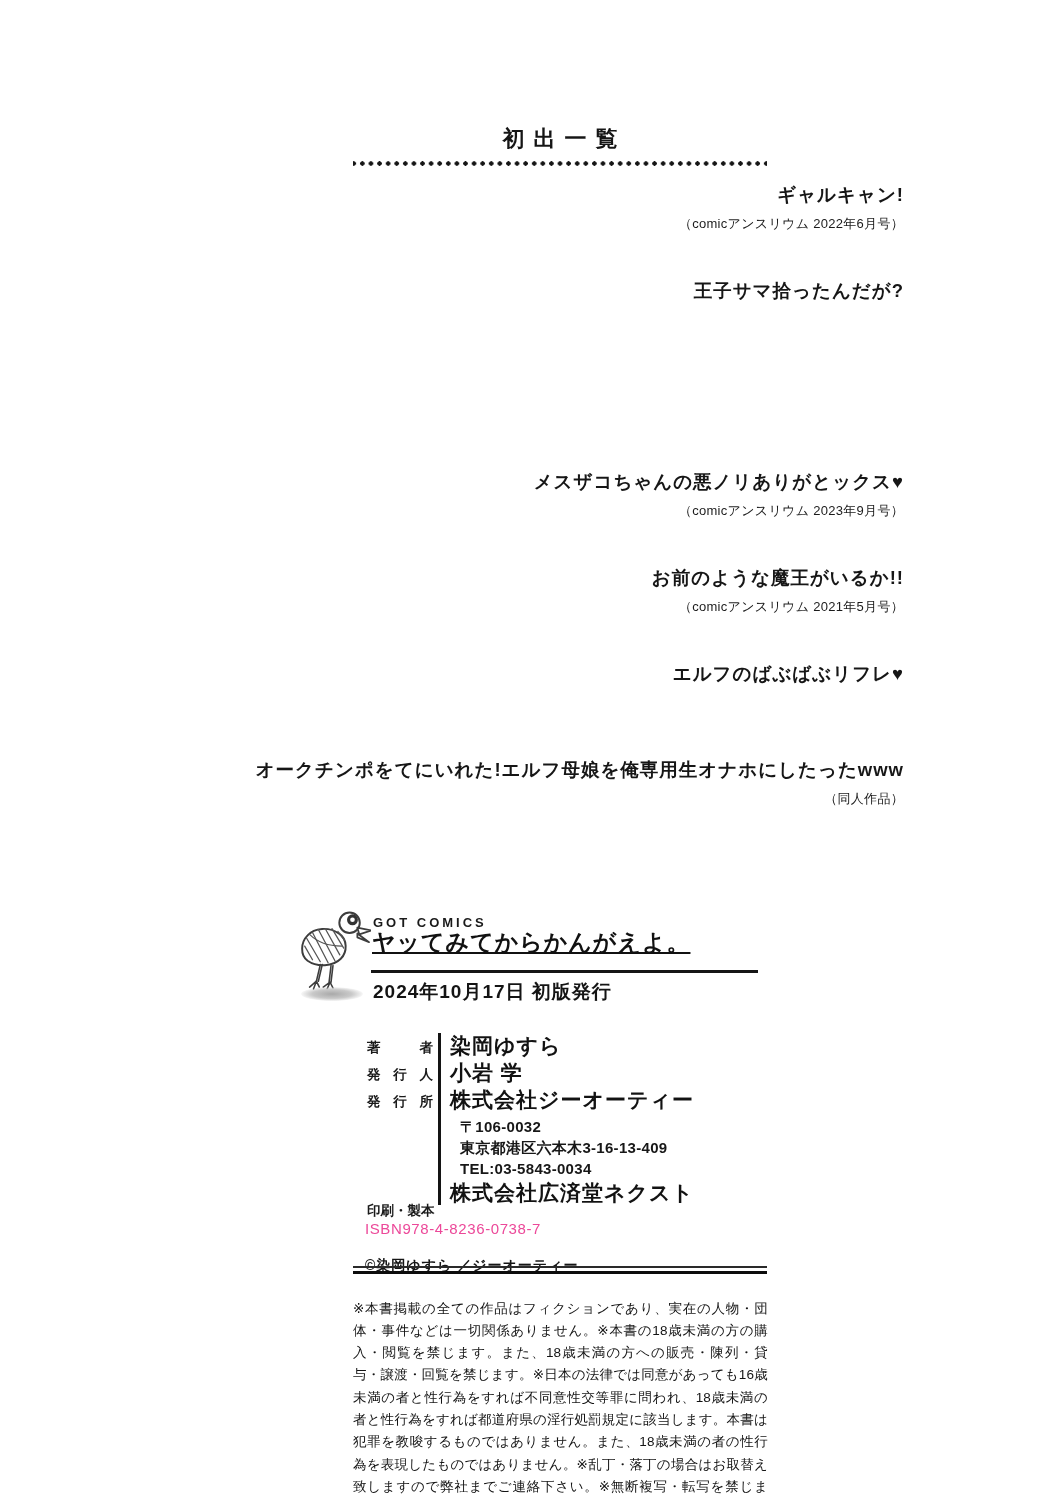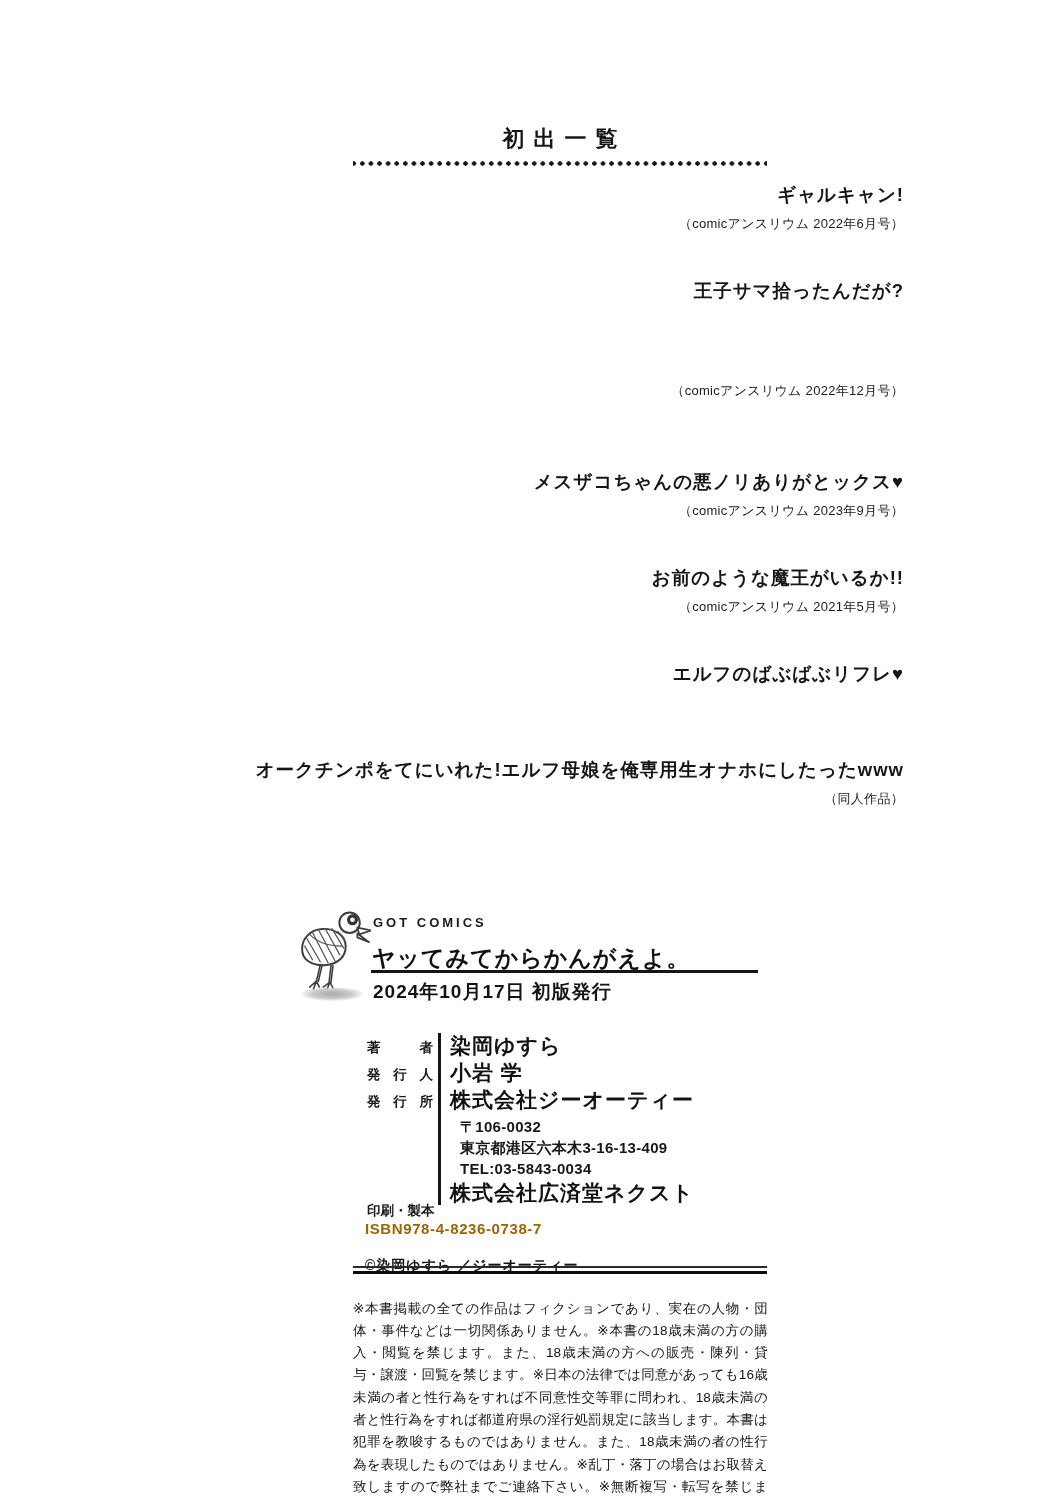--- a/index.html
+++ b/index.html
@@ -33,22 +33,22 @@
   .bird-logo{position:absolute;left:0;top:6px;}
   .bird-shadow{
     position:absolute;left:8px;top:84px;width:62px;height:14px;border-radius:50%;
     background:radial-gradient(ellipse at center, #a9a9a9 0%, #c9c9c9 45%, rgba(255,255,255,0) 75%);
   }
   .brand{
     position:absolute;left:80px;top:12px;font-size:13px;font-weight:700;
     letter-spacing:3px;color:#1a1a1a;
   }
   .book-title{
-    position:absolute;left:79px;top:40px;font-size:23px;font-weight:700;
-    letter-spacing:1px;white-space:nowrap;color:#111;
+    position:absolute;left:79px;top:24px;font-size:23px;font-weight:700;
+    letter-spacing:1px;white-space:nowrap;color:#111;text-decoration:underline;
   }
   .title-rule{position:absolute;left:78px;top:67px;width:387px;height:2.5px;background:#151515;}
   .edition{
     position:absolute;left:80px;top:76px;font-size:19px;font-weight:700;
     letter-spacing:1px;white-space:nowrap;color:#141414;
   }
   
   #credits{position:absolute;left:365px;top:1030px;width:402px;height:182px;}
   .vbar{position:absolute;left:73px;top:3px;width:3px;height:172px;background:#141414;}
   .pub-label{
@@ -58,21 +58,21 @@
   .pub-value{
     position:absolute;left:85px;font-size:21px;font-weight:700;
     letter-spacing:1px;white-space:nowrap;color:#121212;
   }
   .pub-address{
     position:absolute;left:95px;top:86px;font-size:15px;font-weight:700;
     line-height:21px;color:#171717;letter-spacing:0.3px;
   }
   
   #isbn-block{position:absolute;left:365px;top:1220px;}
-  .isbn{font-size:15px;font-weight:700;letter-spacing:0.6px;color:#a16207;}
+  .isbn{font-size:15px;font-weight:400;letter-spacing:0.6px;color:#ec4899;}
   .copyright{margin-top:20px;font-size:14px;font-weight:700;letter-spacing:1px;color:#151515;}
   
   .double-rule{
     position:absolute;left:353px;top:1266px;width:414px;height:3px;
     border-top:2px solid #2a2a2a;border-bottom:3px solid #0c0c0c;
   }
   #disclaimer{
     position:absolute;left:353px;top:1284px;width:415px;
     font-size:13.5px;line-height:22.3px;font-weight:500;
     text-align:justify;color:#141414;letter-spacing:0.2px;
@@ -88,21 +88,20 @@
     <div class="dotted-rule"></div>
 
     <div class="entry" style="top:58px">
       <div class="entry-title">ギャルキャン!</div>
       <div class="entry-source">（comicアンスリウム 2022年6月号）</div>
     </div>
     <div class="entry" style="top:154px">
       <div class="entry-title">王子サマ拾ったんだが?</div>
     </div>
     <div class="entry" style="top:250px">
-      <div class="entry-source">（comicアンスリウム 2022年12月号）</div>
     </div>
     <div class="entry" style="top:345px">
       <div class="entry-title">メスザコちゃんの悪ノリありがとックス♥</div>
       <div class="entry-source">（comicアンスリウム 2023年9月号）</div>
     </div>
     <div class="entry" style="top:441px">
       <div class="entry-title">お前のような魔王がいるか!!</div>
       <div class="entry-source">（comicアンスリウム 2021年5月号）</div>
     </div>
     <div class="entry" style="top:537px">

